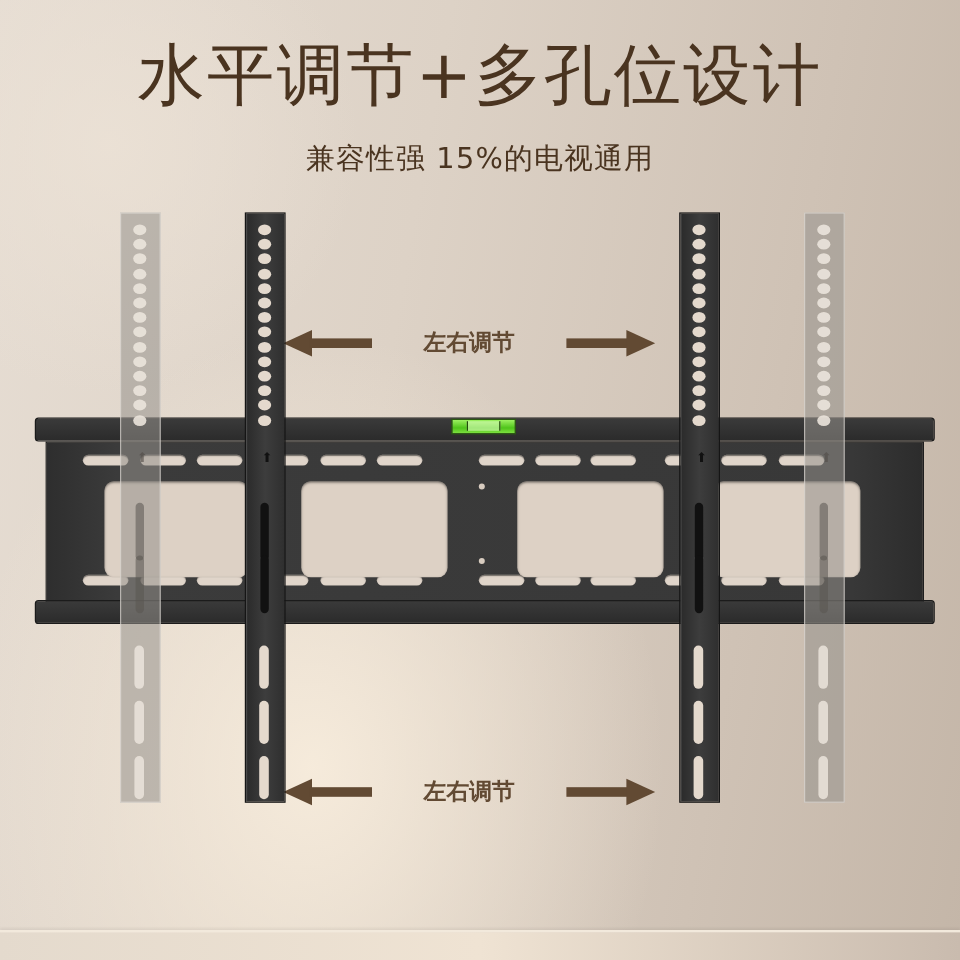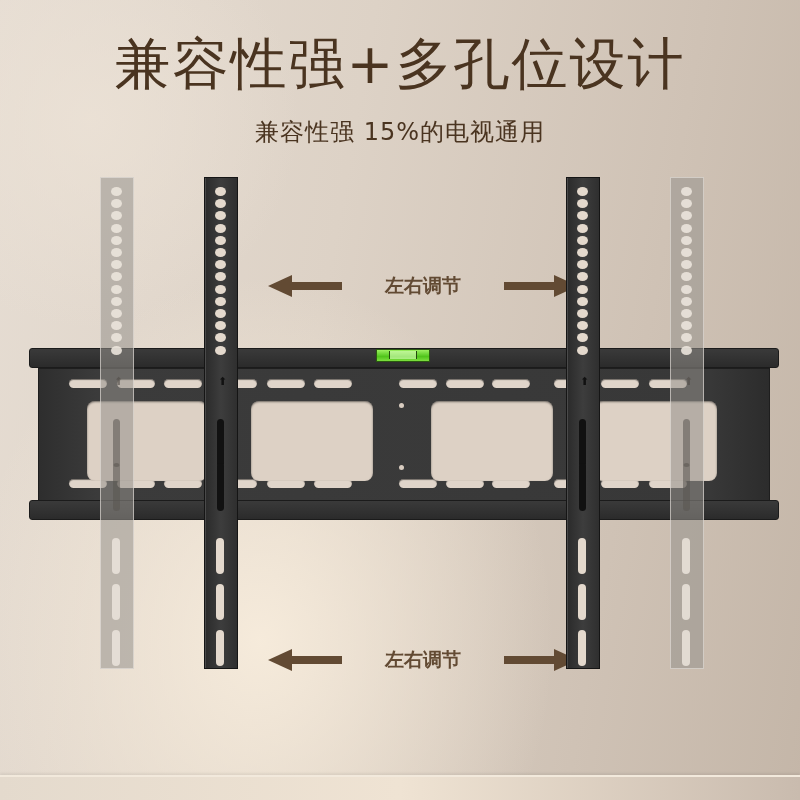--- a/index.html
+++ b/index.html
@@ -10,21 +10,21 @@
       radial-gradient(ellipse 300px 300px at 90px 120px, rgba(236,226,214,0.8), rgba(236,226,214,0) 70%),
       linear-gradient(100deg,#e6ddd3 0%,#ddd2c6 40%,#cfc2b5 75%,#c4b6a8 100%);
   }
   .floor{position:absolute;left:0;top:775px;width:800px;height:25px;
     background:linear-gradient(90deg,#e4dacd,#efe3d3 50%,#c9bbae);
     border-top:2px solid #f2e9dc;box-shadow:0 -2px 2px rgba(0,0,0,0.06);}
   .title{position:absolute;left:0;top:28px;width:800px;text-align:center;
     font-size:56px;color:#4a3420;letter-spacing:2px;line-height:72px;}
   .subtitle{position:absolute;left:0;top:116px;width:800px;text-align:center;
     font-size:24px;color:#4a3420;letter-spacing:1px;}
-  .adj{position:absolute;left:268px;width:310px;height:30px;display:flex;align-items:center;justify-content:space-between;}
+  .adj{position:absolute;left:236px;width:310px;height:30px;display:flex;align-items:center;justify-content:space-between;}
   .adj .label{font-size:19px;font-weight:bold;color:#624a33;}
   .arrow{width:74px;height:22px;position:relative;}
   .arrow .shaft{position:absolute;top:7px;height:8px;width:52px;background:#624a33;}
   .arrow.left .shaft{right:0;}
   .arrow.right .shaft{left:0;}
   .arrow .head{position:absolute;top:0;width:0;height:0;border-top:11px solid transparent;border-bottom:11px solid transparent;}
   .arrow.left .head{left:0;border-right:24px solid #624a33;}
   .arrow.right .head{right:0;border-left:24px solid #624a33;}
 
   
@@ -49,21 +49,21 @@
   .dslot{position:absolute;left:12px;width:7px;height:48px;border-radius:4px;background:#111;}
   .arm.ghost .dslot{background:rgba(90,85,80,0.55);}
   .uparrow{position:absolute;left:13px;font-size:11px;color:#111;line-height:11px;}
   .arm.ghost .uparrow{color:rgba(80,75,70,0.6);}
 </style>
 </head>
 <body>
 
 <div class="floor"></div>
 
-<div class="title">兼容性强+多孔位设计</div>
+<div class="title">水平调节+多孔位设计</div>
 <div class="subtitle">兼容性强 15%的电视通用</div>
 
 <div class="adj" style="top:271px;">
   <div class="arrow left">
       <div class="head"></div>
       <div class="shaft"></div>
     </div>
   <span class="label">左右调节</span>
   <div class="arrow right">
       <div class="shaft"></div>

